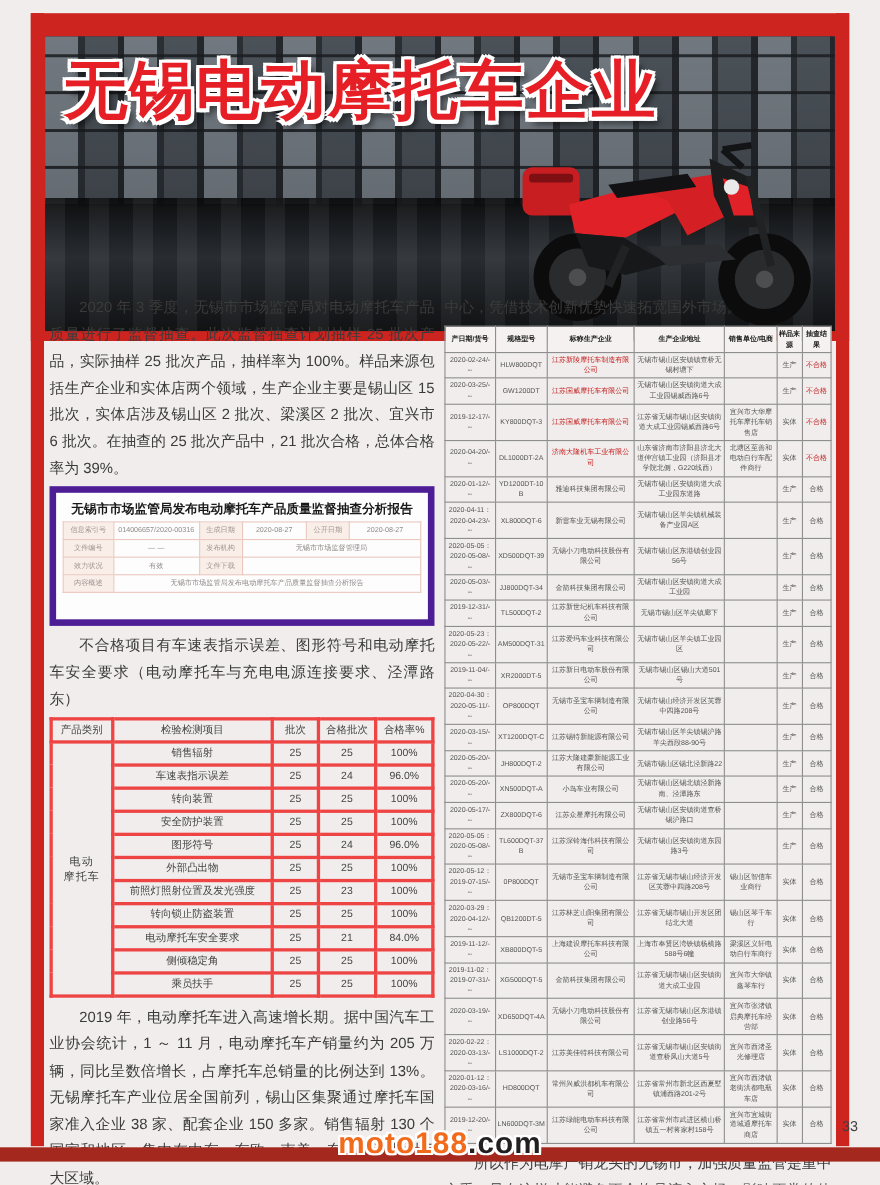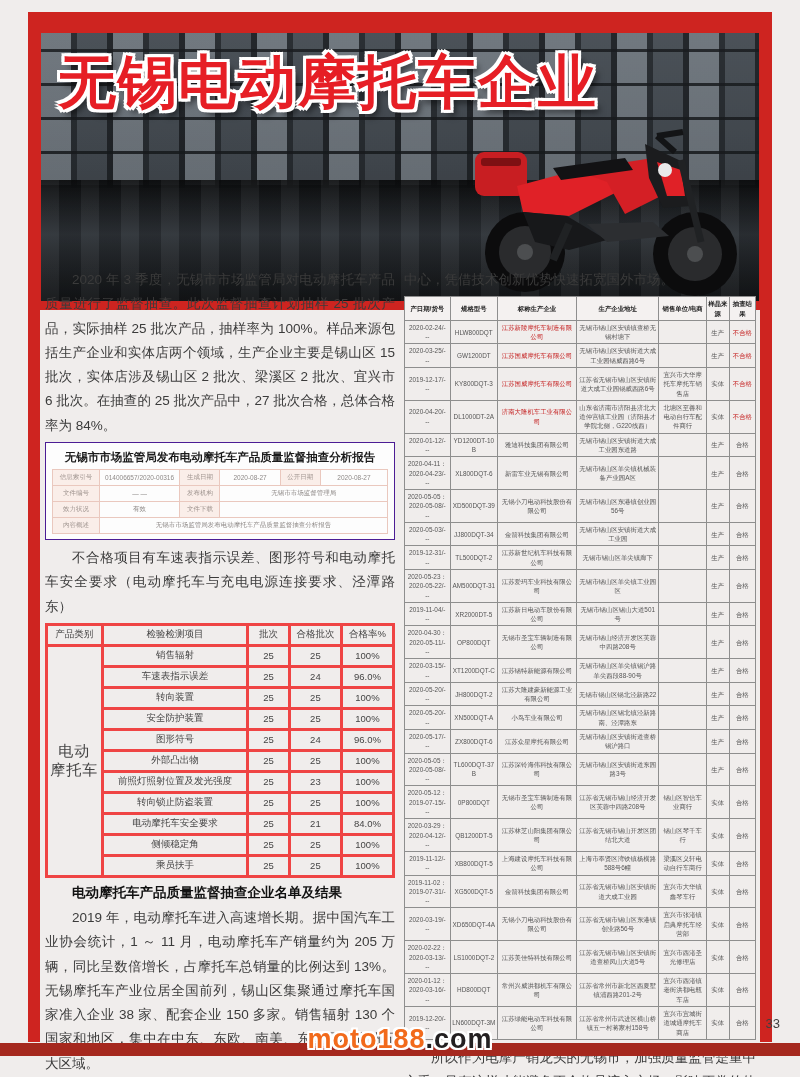--- a/index.html
+++ b/index.html
@@ -47,32 +47,32 @@
 
   
   .col { position:absolute; top:268px; z-index:2; }
   .col-left  { left:45px;  width:350px; }
   .col-right { left:404px; width:352px; }
   .para { font-size:13.5px; line-height:1.8; text-align:justify; text-indent:2em; margin-bottom:4px; }
   .para.noindent { text-indent:0; }
   .heading-bold { font-size:13.5px; font-weight:bold; color:#111; text-indent:2em; margin:4px 0 4px 0; }
 
   
-  .report-card { background:#fdfdfd; border:1px solid #4c1d95; padding:5px 6px 5px 6px; margin:3px 0 6px 0; }
+  .report-card { background:#fdfdfd; border:6px solid #4c1d95; padding:5px 6px 24px 6px; margin:3px 0 6px 0; }
   .rc-title { font-size:11.5px; font-weight:bold; color:#1a1a1a; text-align:center; margin:2px 0 4px 0; }
   .rc-meta { font-size:7.5px; color:#a99; text-align:center; border-top:1px solid #f3ded8; border-bottom:1px solid #f3ded8; padding:4px 0; margin-bottom:4px; }
   .rc-table { width:100%; border-collapse:collapse; table-layout:fixed; }
   .rc-table td { border:1px solid #eac8be; font-size:6.5px; color:#8f8a88; padding:3px 2px; text-align:center; overflow:hidden; white-space:nowrap; text-overflow:ellipsis; }
   .rc-table td.rc-label { background:#faeee9; color:#a09590; }
 
   
   .insp-table { width:100%; border-collapse:collapse; table-layout:fixed; margin:4px 0 6px 0; background:#fff0; }
   .insp-table th, .insp-table td { border:3px solid #ef4444; font-size:9.5px; color:#444;
     text-align:center; padding:2.5px 2px; font-weight:normal; }
-  .insp-table td.cat { font-size:15px; letter-spacing:1px; }
+  .insp-table td.cat { font-size:10px; letter-spacing:1px; }
 
   
   .comp-table { width:100%; border-collapse:collapse; table-layout:fixed; margin:3px 0 6px 0; }
   .comp-table th, .comp-table td { border:1px solid #8e8e8e; font-size:6.4px; line-height:1.45;
     color:#555; text-align:center; padding:2px 1px; word-break:break-all; }
   .comp-table th { color:#222; font-weight:bold; background:#f4f1f0; }
   .comp-table td.date { white-space:pre-line; }
   .comp-table .red { color:#c41e1e; }
 
   
@@ -116,21 +116,21 @@
       <line x1="112" y1="150" x2="96" y2="186" stroke="#202224" stroke-width="8"></line>
       <polygon points="130,150 196,148 212,162 150,168" fill="#2c2e31"></polygon>
     </svg>
   </div>
   <div class="hero-titles">
     <div class="hero-line hero-line1">无锡电动摩托车企业</div>
   </div>
 </div>
 
 <div class="col col-left">
-  <p class="para">2020 年 3 季度，无锡市市场监管局对电动摩托车产品质量进行了监督抽查。此次监督抽查计划抽样 25 批次产品，实际抽样 25 批次产品，抽样率为 100%。样品来源包括生产企业和实体店两个领域，生产企业主要是锡山区 15 批次，实体店涉及锡山区 2 批次、梁溪区 2 批次、宜兴市 6 批次。在抽查的 25 批次产品中，27 批次合格，总体合格率为 84%。</p>
+  <p class="para">2020 年 3 季度，无锡市市场监管局对电动摩托车产品质量进行了监督抽查。此次监督抽查计划抽样 25 批次产品，实际抽样 25 批次产品，抽样率为 100%。样品来源包括生产企业和实体店两个领域，生产企业主要是锡山区 15 批次，实体店涉及锡山区 2 批次、梁溪区 2 批次、宜兴市 6 批次。在抽查的 25 批次产品中，21 批次合格，总体合格率为 39%。</p>
 
   <div class="report-card">
     <div class="rc-title">无锡市市场监管局发布电动摩托车产品质量监督抽查分析报告</div>
     <table class="rc-table">
       <colgroup>
           <col style="width:14%">
           <col style="width:24%">
           <col style="width:12%">
           <col style="width:18%">
           <col style="width:12%">
@@ -249,21 +249,20 @@
         </tr>
         <tr>
           <td>乘员扶手</td>
           <td>25</td>
           <td>25</td>
           <td>100%</td>
         </tr>
       </tbody>
   </table>
 
-  <div class="heading-bold">电动摩托车产品质量监督抽查企业名单及结果</div>
   <p class="para">2019 年，电动摩托车进入高速增长期。据中国汽车工业协会统计，1 ～ 11 月，电动摩托车产销量约为 205 万辆，同比呈数倍增长，占摩托车总销量的比例达到 13%。无锡摩托车产业位居全国前列，锡山区集聚通过摩托车国家准入企业 38 家、配套企业 150 多家。销售辐射 130 个国家和地区，集中在中东、东欧、南美、东南亚和非洲五大区域。</p>
 
 </div>
 
 <div class="col col-right">
   <p class="para noindent">中心，凭借技术创新优势快速拓宽国外市场。</p>
 
   <table class="comp-table">
     <colgroup>
         <col style="width:13%">

